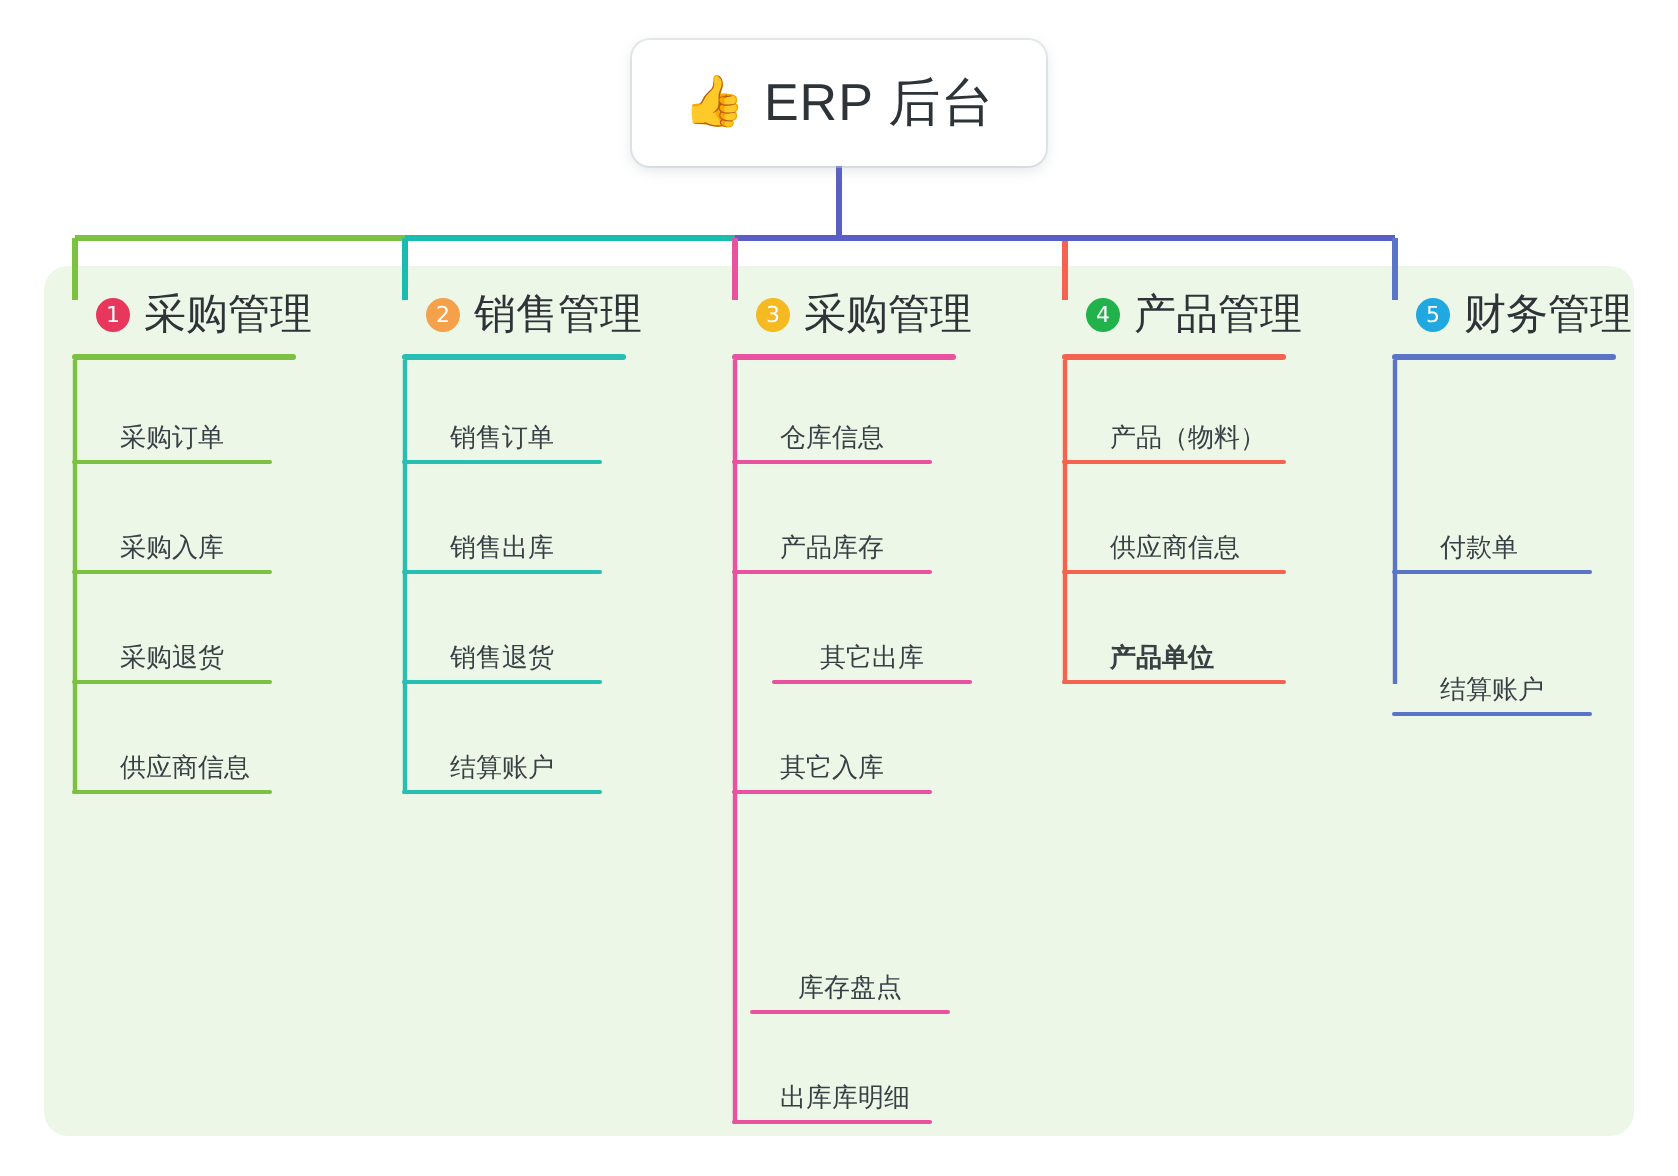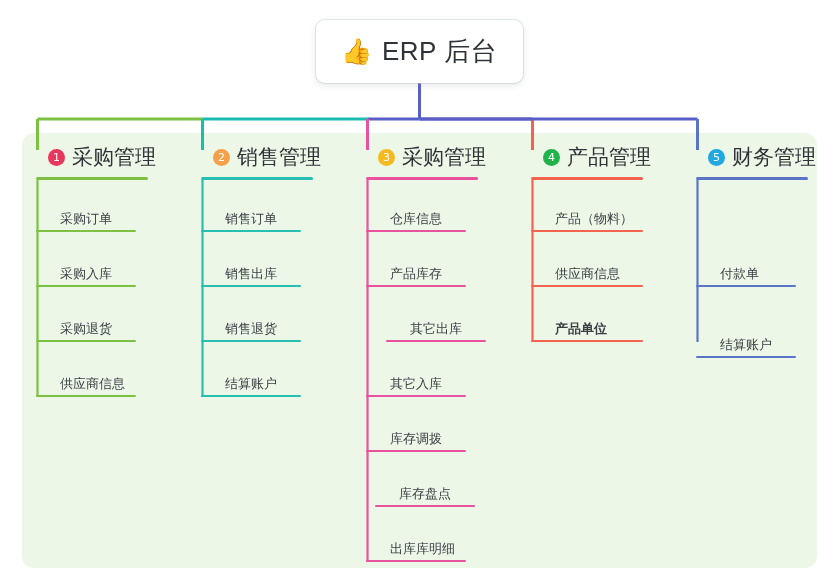--- a/index.html
+++ b/index.html
@@ -192,24 +192,20 @@
       <div class="leaf-rule" style="width: 100px; background: rgb(232, 82, 158);"></div>
     </div>
     <div class="leaf" style="position: absolute; left: 386px; top: 312px; width: 130px; height: 30px;">
       <span class="leaf-label">其它出库</span>
       <div class="leaf-rule" style="width: 100px; background: rgb(232, 82, 158);"></div>
     </div>
     <div class="leaf" style="position: absolute; left: 366px; top: 367px; width: 130px; height: 30px;">
       <span class="leaf-label">其它入库</span>
       <div class="leaf-rule" style="width: 100px; background: rgb(232, 82, 158);"></div>
     </div>
-    <div class="leaf" style="position: absolute; left: 366px; top: 422px; width: 130px; height: 30px;">
-      <span class="leaf-label">库存调拨</span>
-      <div class="leaf-rule" style="width: 100px; background: rgb(232, 82, 158);"></div>
-    </div>
     <div class="leaf" style="position: absolute; left: 375px; top: 477px; width: 130px; height: 30px;">
       <span class="leaf-label">库存盘点</span>
       <div class="leaf-rule" style="width: 100px; background: rgb(232, 82, 158);"></div>
     </div>
     <div class="leaf" style="position: absolute; left: 366px; top: 532px; width: 130px; height: 30px;">
       <span class="leaf-label">出库库明细</span>
       <div class="leaf-rule" style="width: 100px; background: rgb(232, 82, 158);"></div>
     </div>
     <div class="leaf" style="position: absolute; left: 531px; top: 202px; width: 142px; height: 30px;">
       <span class="leaf-label">产品（物料）</span>

